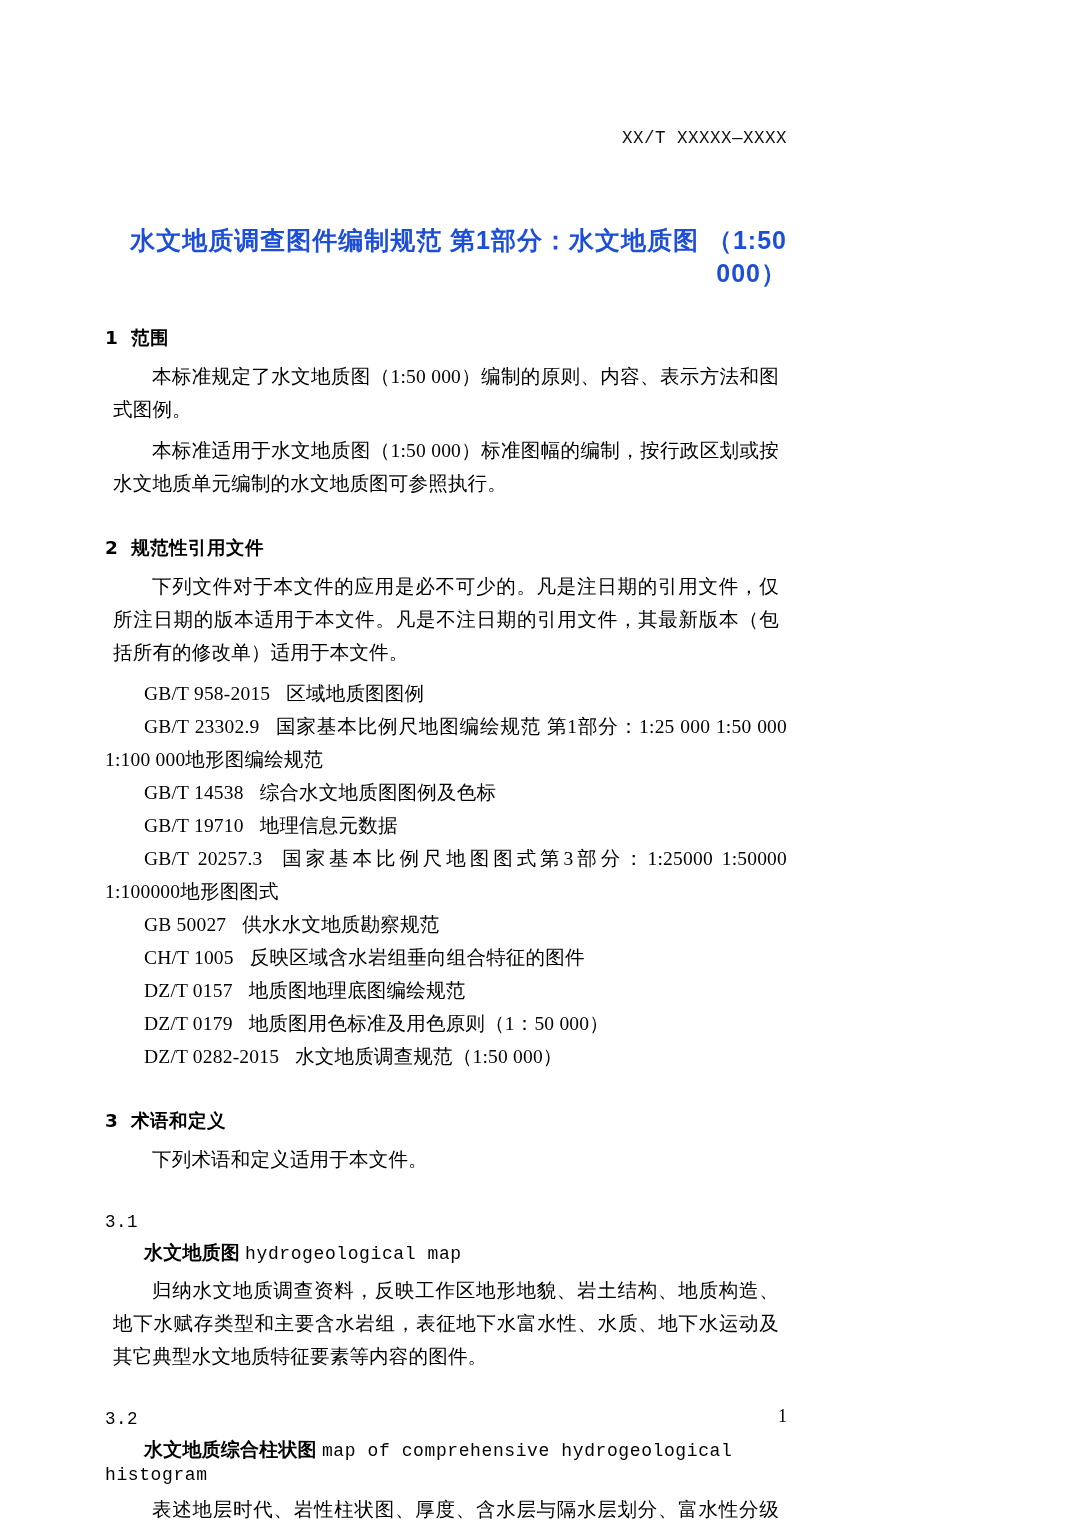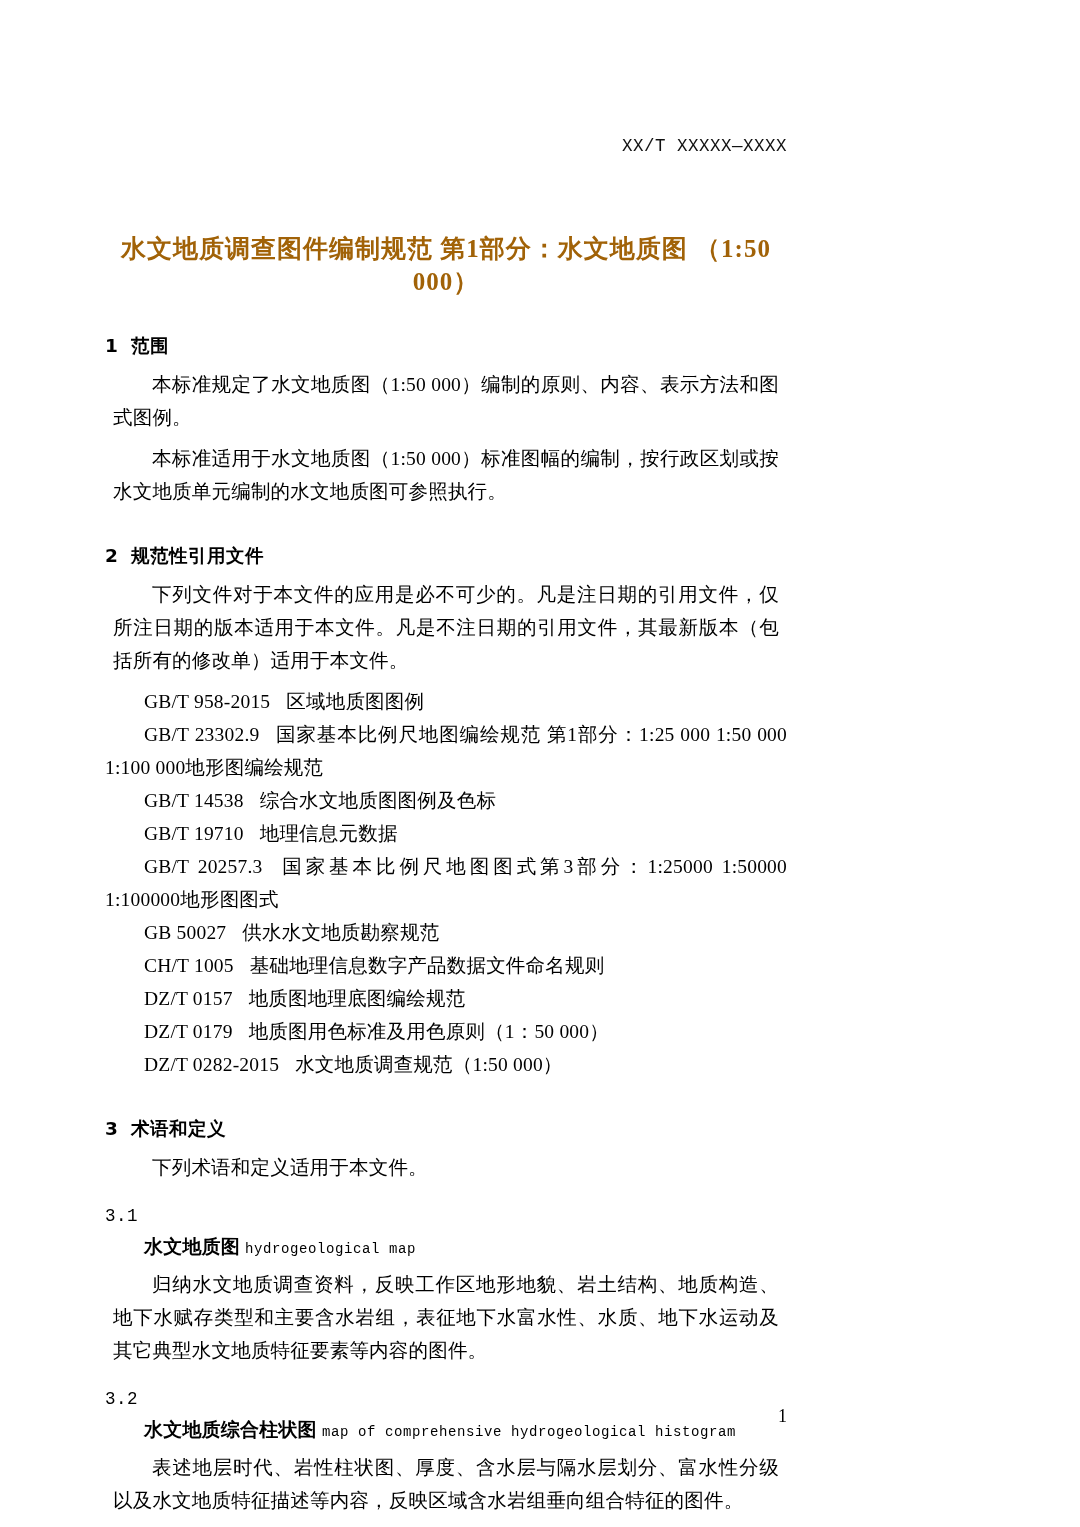--- a/index.html
+++ b/index.html
@@ -13,39 +13,39 @@
     font-family: "Liberation Serif", "DejaVu Serif", serif;
     color: #000000;
     position: relative;
     overflow: hidden;
   }
   .page {
     position: relative;
     width: 892px;
     height: 1527px;
     box-sizing: border-box;
-    padding: 8px 105px;
+    padding: 0 105px;
   }
   .header-line {
     text-align: right;
     font-family: "Liberation Mono", "DejaVu Sans Mono", monospace;
     font-size: 17.5px;
     letter-spacing: 0.5px;
     padding-top: 128px;
     color: #111;
   }
   .doc-title {
-    text-align: center;
-    font-family: Liberation Serif, serif;
+    text-align: right;
+    font-family: Liberation Sans, sans-serif;
     font-weight: bold;
     font-size: 25px;
     letter-spacing: 1px;
     margin-top: 76px;
     margin-bottom: 0;
-    color: #a16207;
+    color: #1d4ed8;
   }
   .clause-heading {
     font-family: "DejaVu Sans", "Liberation Sans", sans-serif;
     font-weight: bold;
     font-size: 18.5px;
     margin-top: 35px;
     margin-bottom: 10px;
     letter-spacing: 0.5px;
   }
   .clause-num {
@@ -72,39 +72,39 @@
     font-family: "Liberation Serif", serif;
     margin-top: 44px;
   }
   .ref-item .gap {
     display: inline-block;
     width: 16px;
   }
   .sub-num {
     font-family: "Liberation Mono", "DejaVu Sans Mono", monospace;
     font-size: 17.5px;
-    margin-top: 22px;
+    margin-top: 36px;
     margin-bottom: 8px;
     letter-spacing: 0.5px;
   }
   .term-line {
     font-size: 19.5px;
     margin: 0 0 4px 0;
     text-indent: 39px;
     letter-spacing: 0.2px;
   }
   .term-cn {
     font-family: "DejaVu Sans", "Liberation Sans", sans-serif;
     font-weight: bold;
     font-size: 19px;
     text-align: right;
   }
   .term-en {
     font-family: "Liberation Mono", "DejaVu Sans Mono", monospace;
-    font-size: 14px;
+    font-size: 18px;
     letter-spacing: 0.6px;
   }
   .page-number {
     position: absolute;
     right: 105px;
     bottom: 100px;
     font-family: "Liberation Serif", serif;
     font-size: 18px;
   }
 </style>
@@ -127,21 +127,21 @@
     <span class="clause-num">2</span><span>规范性引用文件</span>
   </div>
   <p class="para">下列文件对于本文件的应用是必不可少的。凡是注日期的引用文件，仅所注日期的版本适用于本文件。凡是不注日期的引用文件，其最新版本（包括所有的修改单）适用于本文件。</p>
 
   <p class="ref-item"><span class="code">GB/T 958-2015</span><span class="gap"></span><span>区域地质图图例</span></p>
   <p class="ref-item"><span class="code">GB/T 23302.9</span><span class="gap"></span><span>国家基本比例尺地图编绘规范 第1部分：1:25 000 1:50 000 1:100 000地形图编绘规范</span></p>
   <p class="ref-item"><span class="code">GB/T 14538</span><span class="gap"></span><span>综合水文地质图图例及色标</span></p>
   <p class="ref-item"><span class="code">GB/T 19710</span><span class="gap"></span><span>地理信息元数据</span></p>
   <p class="ref-item"><span class="code">GB/T 20257.3</span><span class="gap"></span><span>国家基本比例尺地图图式第3部分：1:25000 1:50000 1:100000地形图图式</span></p>
   <p class="ref-item"><span class="code">GB 50027</span><span class="gap"></span><span>供水水文地质勘察规范</span></p>
-  <p class="ref-item"><span class="code">CH/T 1005</span><span class="gap"></span><span>基础地理信息数字产品数据文件命名规则</span></p>
+  <p class="ref-item"><span class="code">CH/T 1005</span><span class="gap"></span><span>反映区域含水岩组垂向组合特征的图件</span></p>
   <p class="ref-item"><span class="code">DZ/T 0157</span><span class="gap"></span><span>地质图地理底图编绘规范</span></p>
   <p class="ref-item"><span class="code">DZ/T 0179</span><span class="gap"></span><span>地质图用色标准及用色原则（1：50 000）</span></p>
   <p class="ref-item"><span class="code">DZ/T 0282-2015</span><span class="gap"></span><span>水文地质调查规范（1:50 000）</span></p>
 
   <div class="clause-heading">
     <span class="clause-num">3</span><span>术语和定义</span>
   </div>
   <p class="para">下列术语和定义适用于本文件。</p>
 
   <div class="sub-num">3.1</div>

